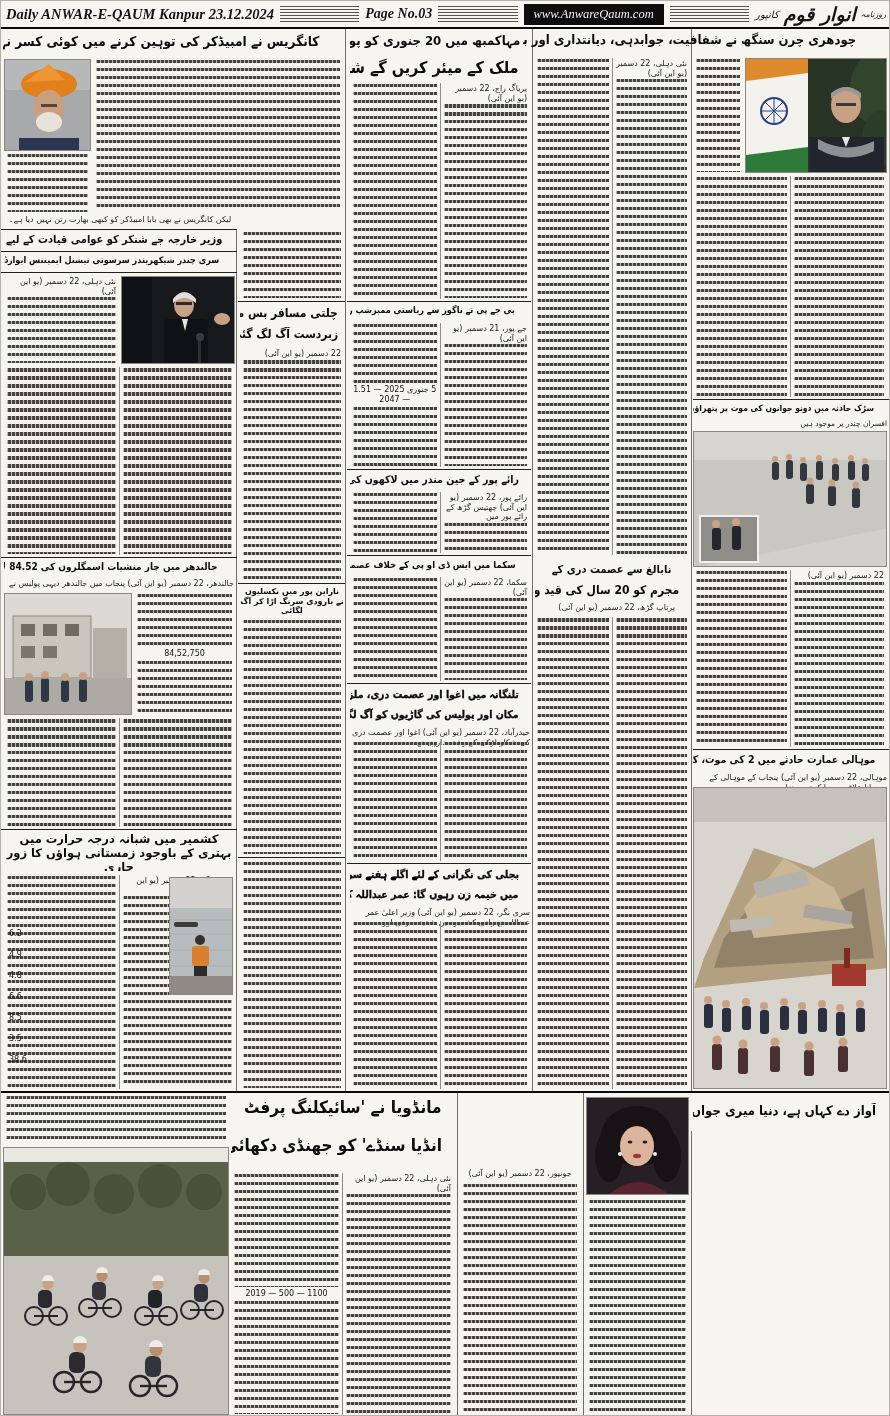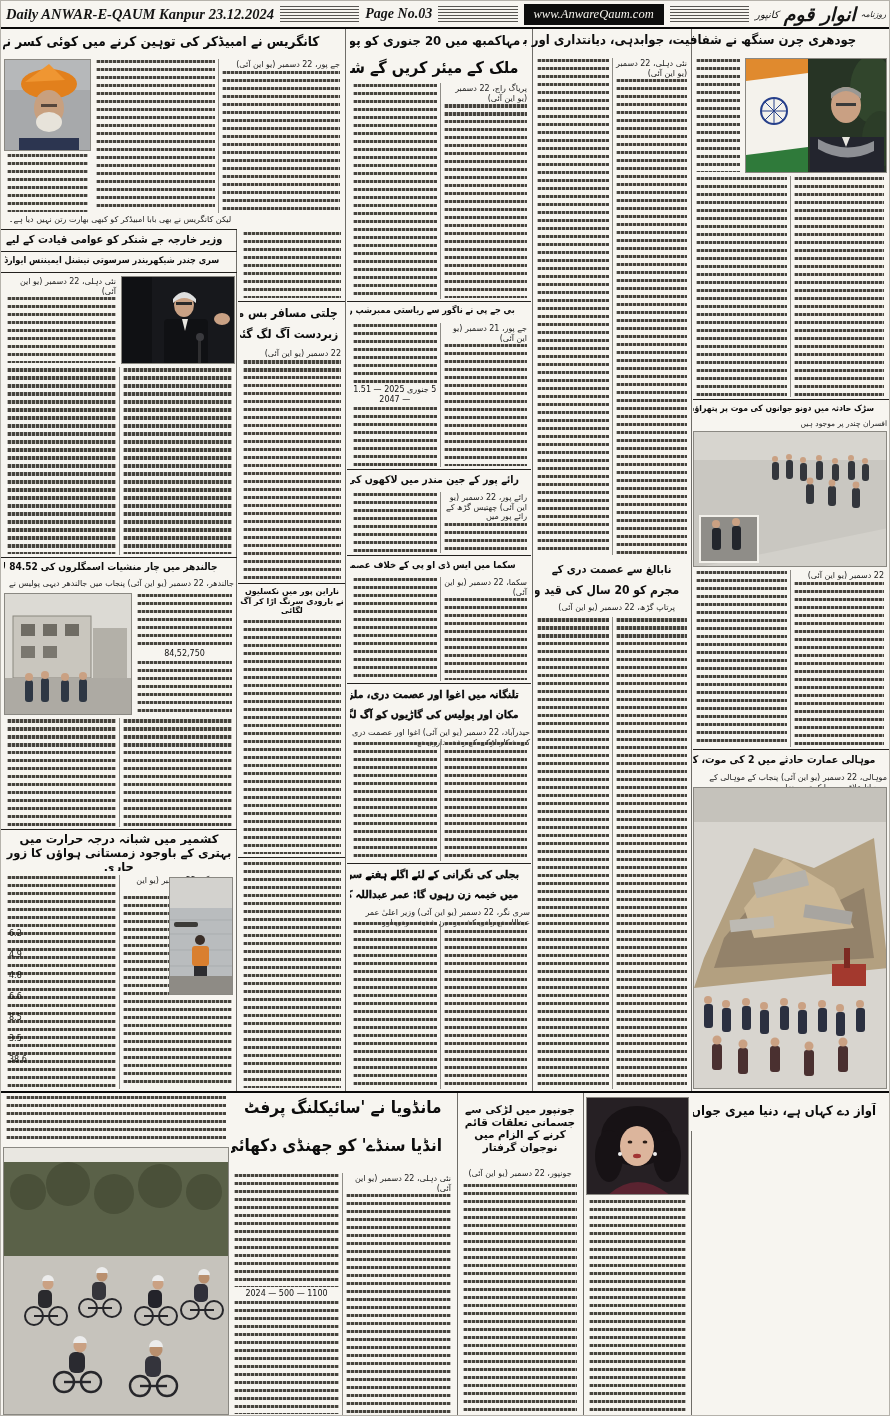--- a/index.html
+++ b/index.html
@@ -78,24 +78,20 @@
       <rect width="87" height="30" fill="#b6b8ba"></rect>
       <ellipse cx="44" cy="24" rx="28" ry="15" fill="#e2801c"></ellipse>
       <polygon points="20,22 44,4 60,20" fill="#ef9632"></polygon>
       <ellipse cx="44" cy="48" rx="15" ry="18" fill="#c8a07f"></ellipse>
       <ellipse cx="44" cy="62" rx="13" ry="10" fill="#e7e3da"></ellipse>
       <rect x="36" y="44" width="16" height="3" fill="#55463c"></rect>
       <rect x="14" y="78" width="60" height="14" fill="#2c3550"></rect>
     </svg>
   </div>
   <div class="body abs" style="left:92px;top:58px;width:250px;height:154px;">
-    <div class="col">
-        <div class="lead">جے پور، 22 دسمبر (یو این آئی)</div>
-      <div class="lines"></div>
-      </div>
     <div class="col">
         <div class="lines"></div>
       </div>
   </div>
   <div class="body abs" style="left:3px;top:152px;width:87px;height:60px;">
     <div class="col">
         <div class="lines"></div>
       </div>
   </div>
   <div class="lead abs" style="left:3px;top:214px;width:232px;height:11px;text-align:center;">لیکن کانگریس نے بھی بابا امبیڈکر کو کبھی بھارت رتن نہیں دیا ہے۔</div>
@@ -556,26 +552,25 @@
       </g>
     </svg>
   </div>
   <div class="body abs" style="left:230px;top:1172px;width:223px;height:242px;">
     <div class="col">
         <div class="lead">نئی دہلی، 22 دسمبر (یو این آئی)</div>
       <div class="lines"></div>
       </div>
     <div class="col">
         <div class="lines" style="flex:2;"></div>
-      <div class="frag">1100 — 500 — 2024</div>
+      <div class="frag">1100 — 500 — 2019</div>
       <div class="lines" style="flex:2;"></div>
       </div>
   </div>
 
-  <div class="hl wrap abs" style="left:459px;top:1102px;width:120px;height:62px;font-size:10.5px;">جونپور میں لڑکی سے جسمانی تعلقات قائم کرنے کے الزام میں نوجوان گرفتار</div>
   <div class="lead abs" style="left:459px;top:1168px;width:120px;height:11px;text-align:center;">جونپور، 22 دسمبر (یو این آئی)</div>
   <div class="body abs" style="left:459px;top:1182px;width:120px;height:232px;">
     <div class="col">
         <div class="lines"></div>
       </div>
   </div>
 
   <div class="photo abs" style="left:585px;top:1096px;width:103px;height:98px;">
     <svg width="103" height="98" viewBox="0 0 103 98">
       <rect width="103" height="98" fill="#262024"></rect>

